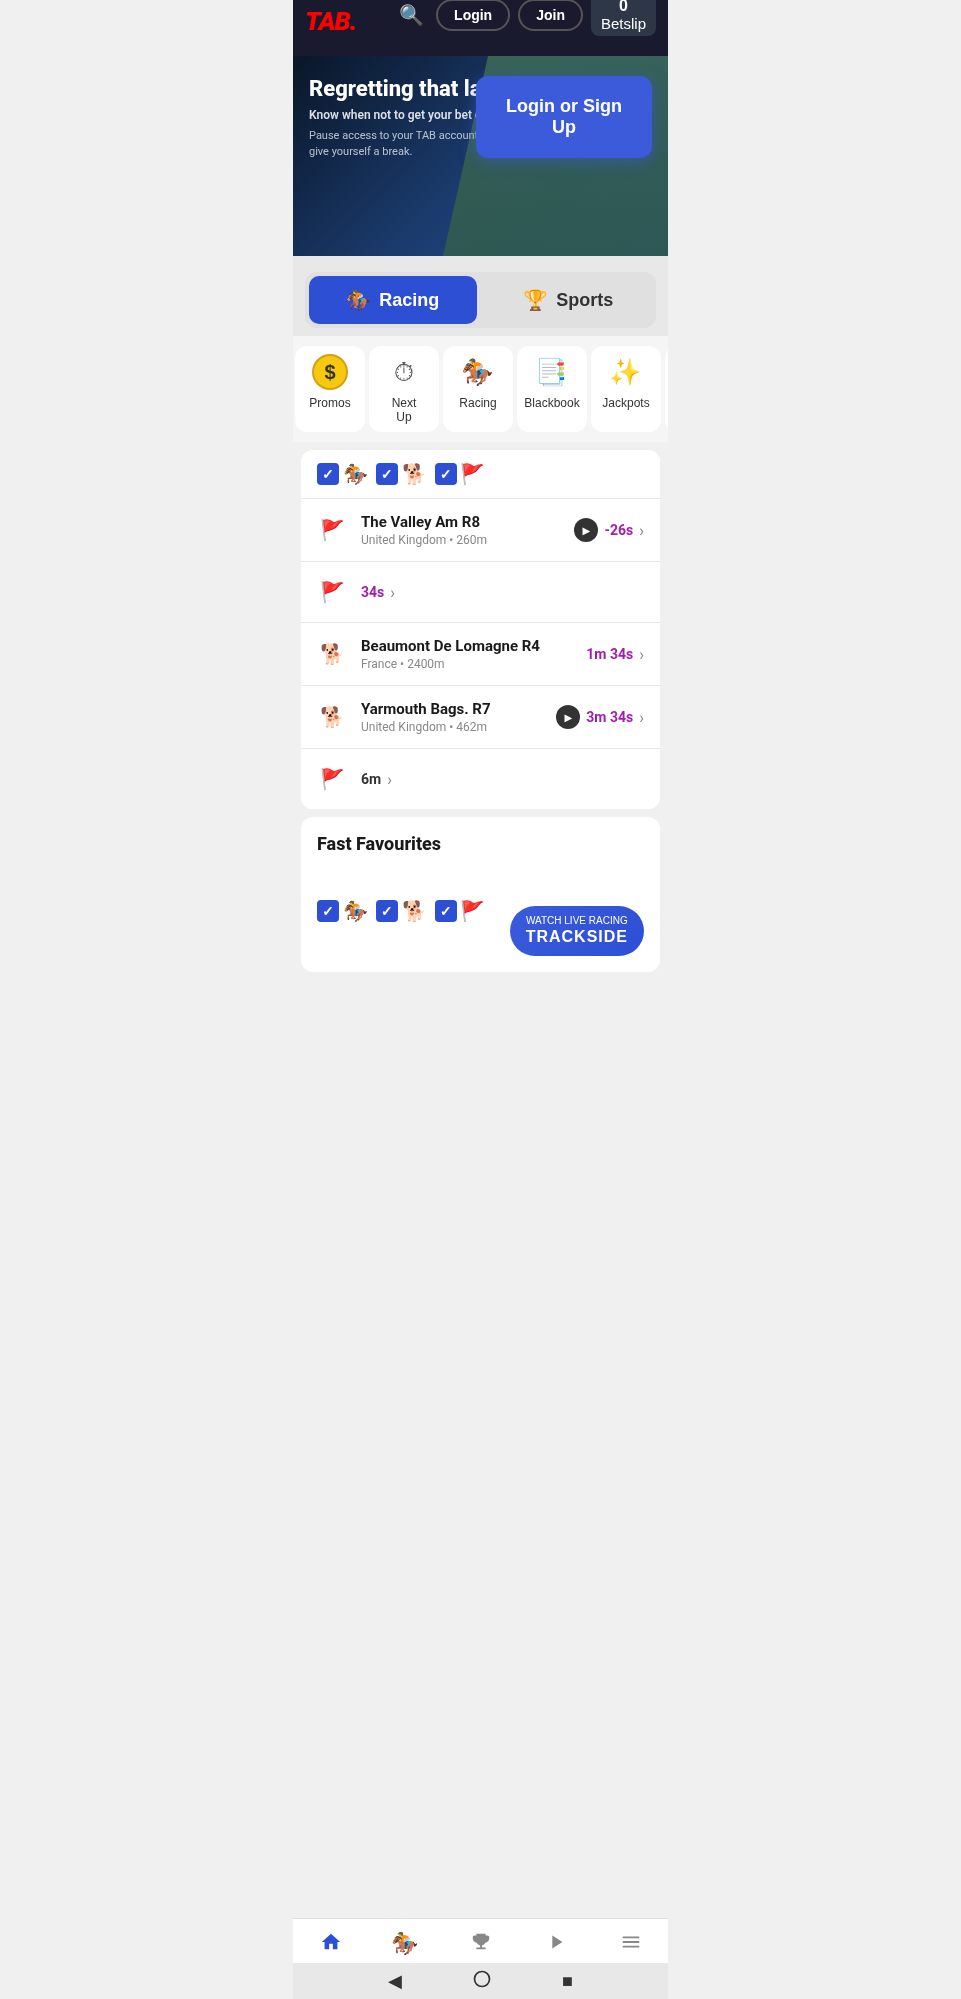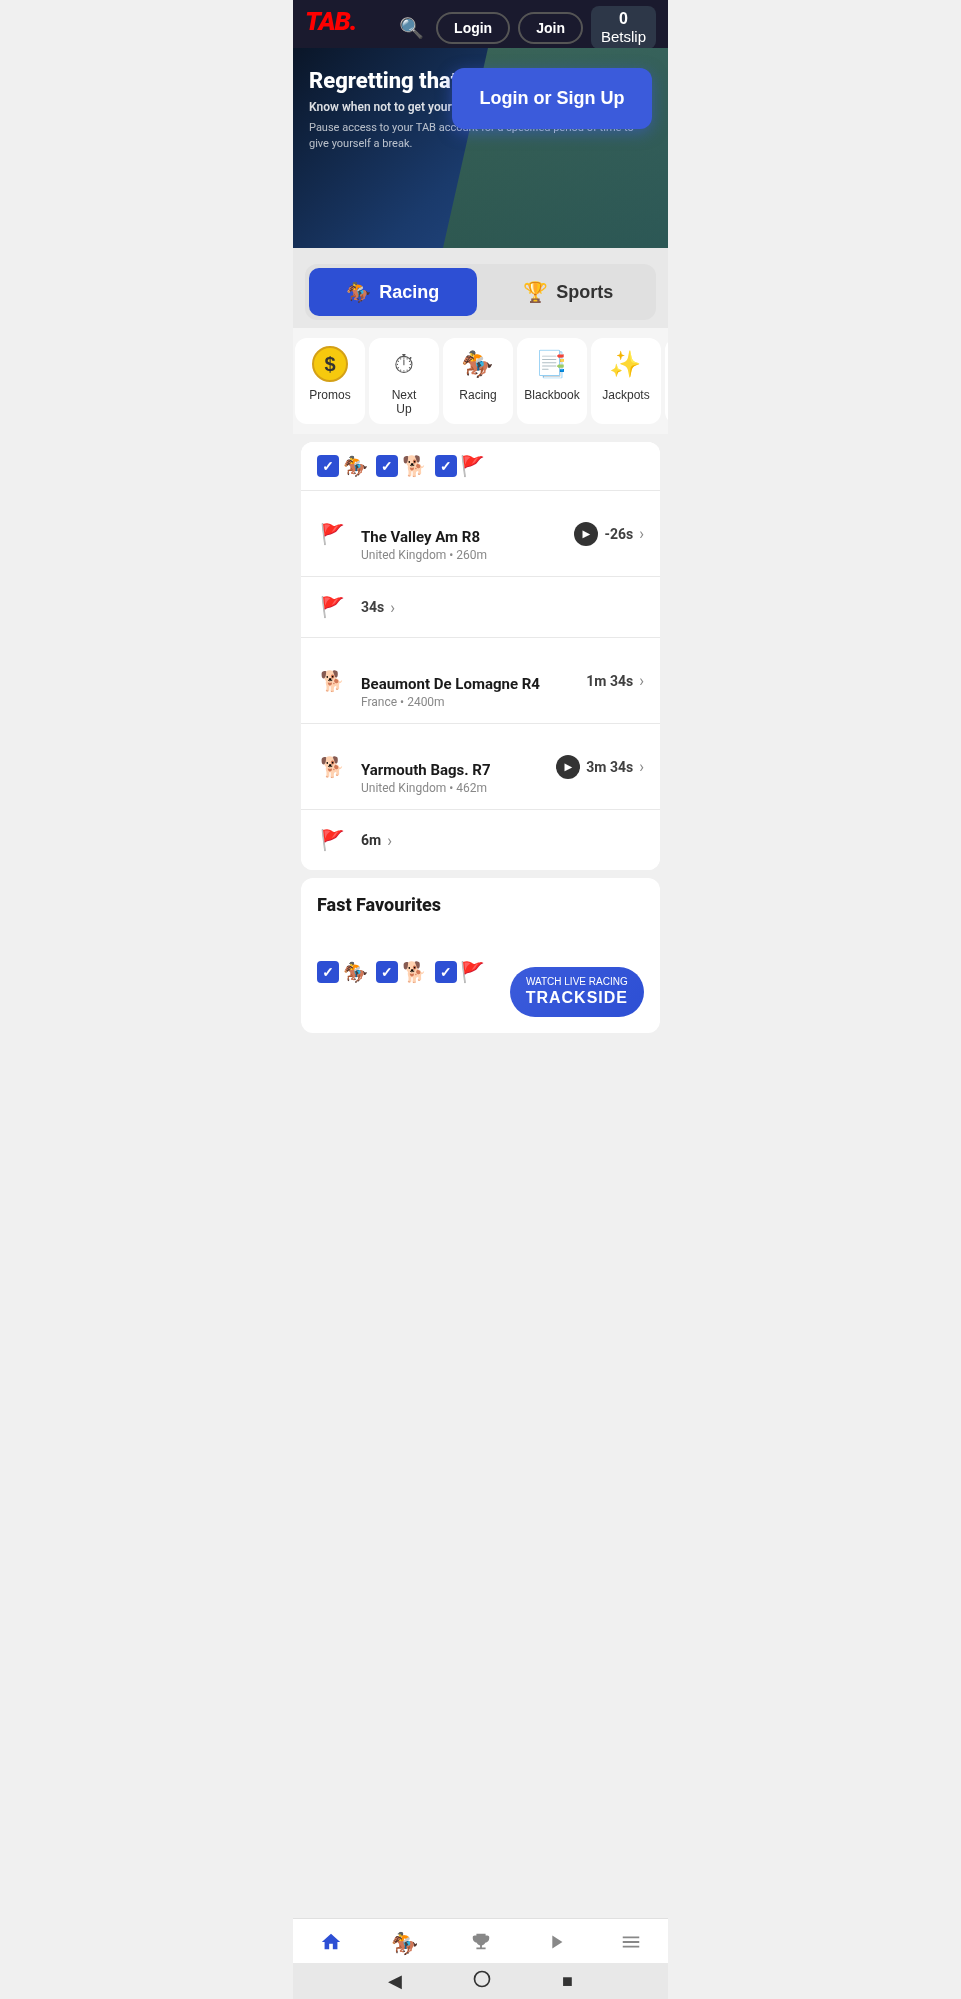--- a/index.html
+++ b/index.html
@@ -10,24 +10,24 @@
       width: 375px;
       margin: 0 auto;
       position: relative;
       overflow-x: hidden;
     }
 
     
     .header {
       background: #1a1a2e;
       display: flex;
-      align-items: flex-start;
+      align-items: flex-end;
       justify-content: space-between;
-      padding: 6px 12px;
-      height: 48px;
+      padding: 20px 12px;
+      height: 56px;
     }
     .tab-logo {
       font-size: 26px;
       font-weight: 900;
       color: #ff0000;
       font-style: italic;
       letter-spacing: -1px;
     }
     .tab-logo span { color: #ff0000; }
     .header-right {
@@ -111,21 +111,21 @@
       top: 20px;
       background: #3b5bdb;
       color: white;
       border: none;
       border-radius: 12px;
       padding: 20px 24px;
       font-size: 18px;
       font-weight: 700;
       cursor: pointer;
       z-index: 3;
-      width: 200px;
+      width: 176px;
       text-align: center;
       box-shadow: 0 4px 15px rgba(59,91,219,0.5);
     }
 
     
     .tab-section {
       background: #e8e8e8;
       padding: 16px 12px 8px;
     }
     .main-tabs {
@@ -241,21 +241,21 @@
     .race-icon {
       width: 32px;
       height: 32px;
       display: flex;
       align-items: center;
       justify-content: center;
       font-size: 20px;
       color: #888;
       flex-shrink: 0;
     }
-    .race-info { flex: 1; margin-top: 23px; }
+    .race-info { flex: 1; }
     .race-name {
       font-size: 15px;
       font-weight: 700;
       color: #1a1a1a;
     }
     .race-sub {
       font-size: 12px;
       color: #888;
       margin-top: 2px;
     }
@@ -271,21 +271,21 @@
       border-radius: 50%;
       display: flex;
       align-items: center;
       justify-content: center;
       color: white;
       font-size: 10px;
     }
     .race-time {
       font-size: 14px;
       font-weight: 700;
-      color: #404040;
+      color: #a21caf;
     }
     .race-time.grey { color: #333; }
     .race-chevron { color: #888; font-size: 16px; }
 
     
     .fast-fav-section {
       background: white;
       margin: 8px;
       border-radius: 12px;
       padding: 16px;

